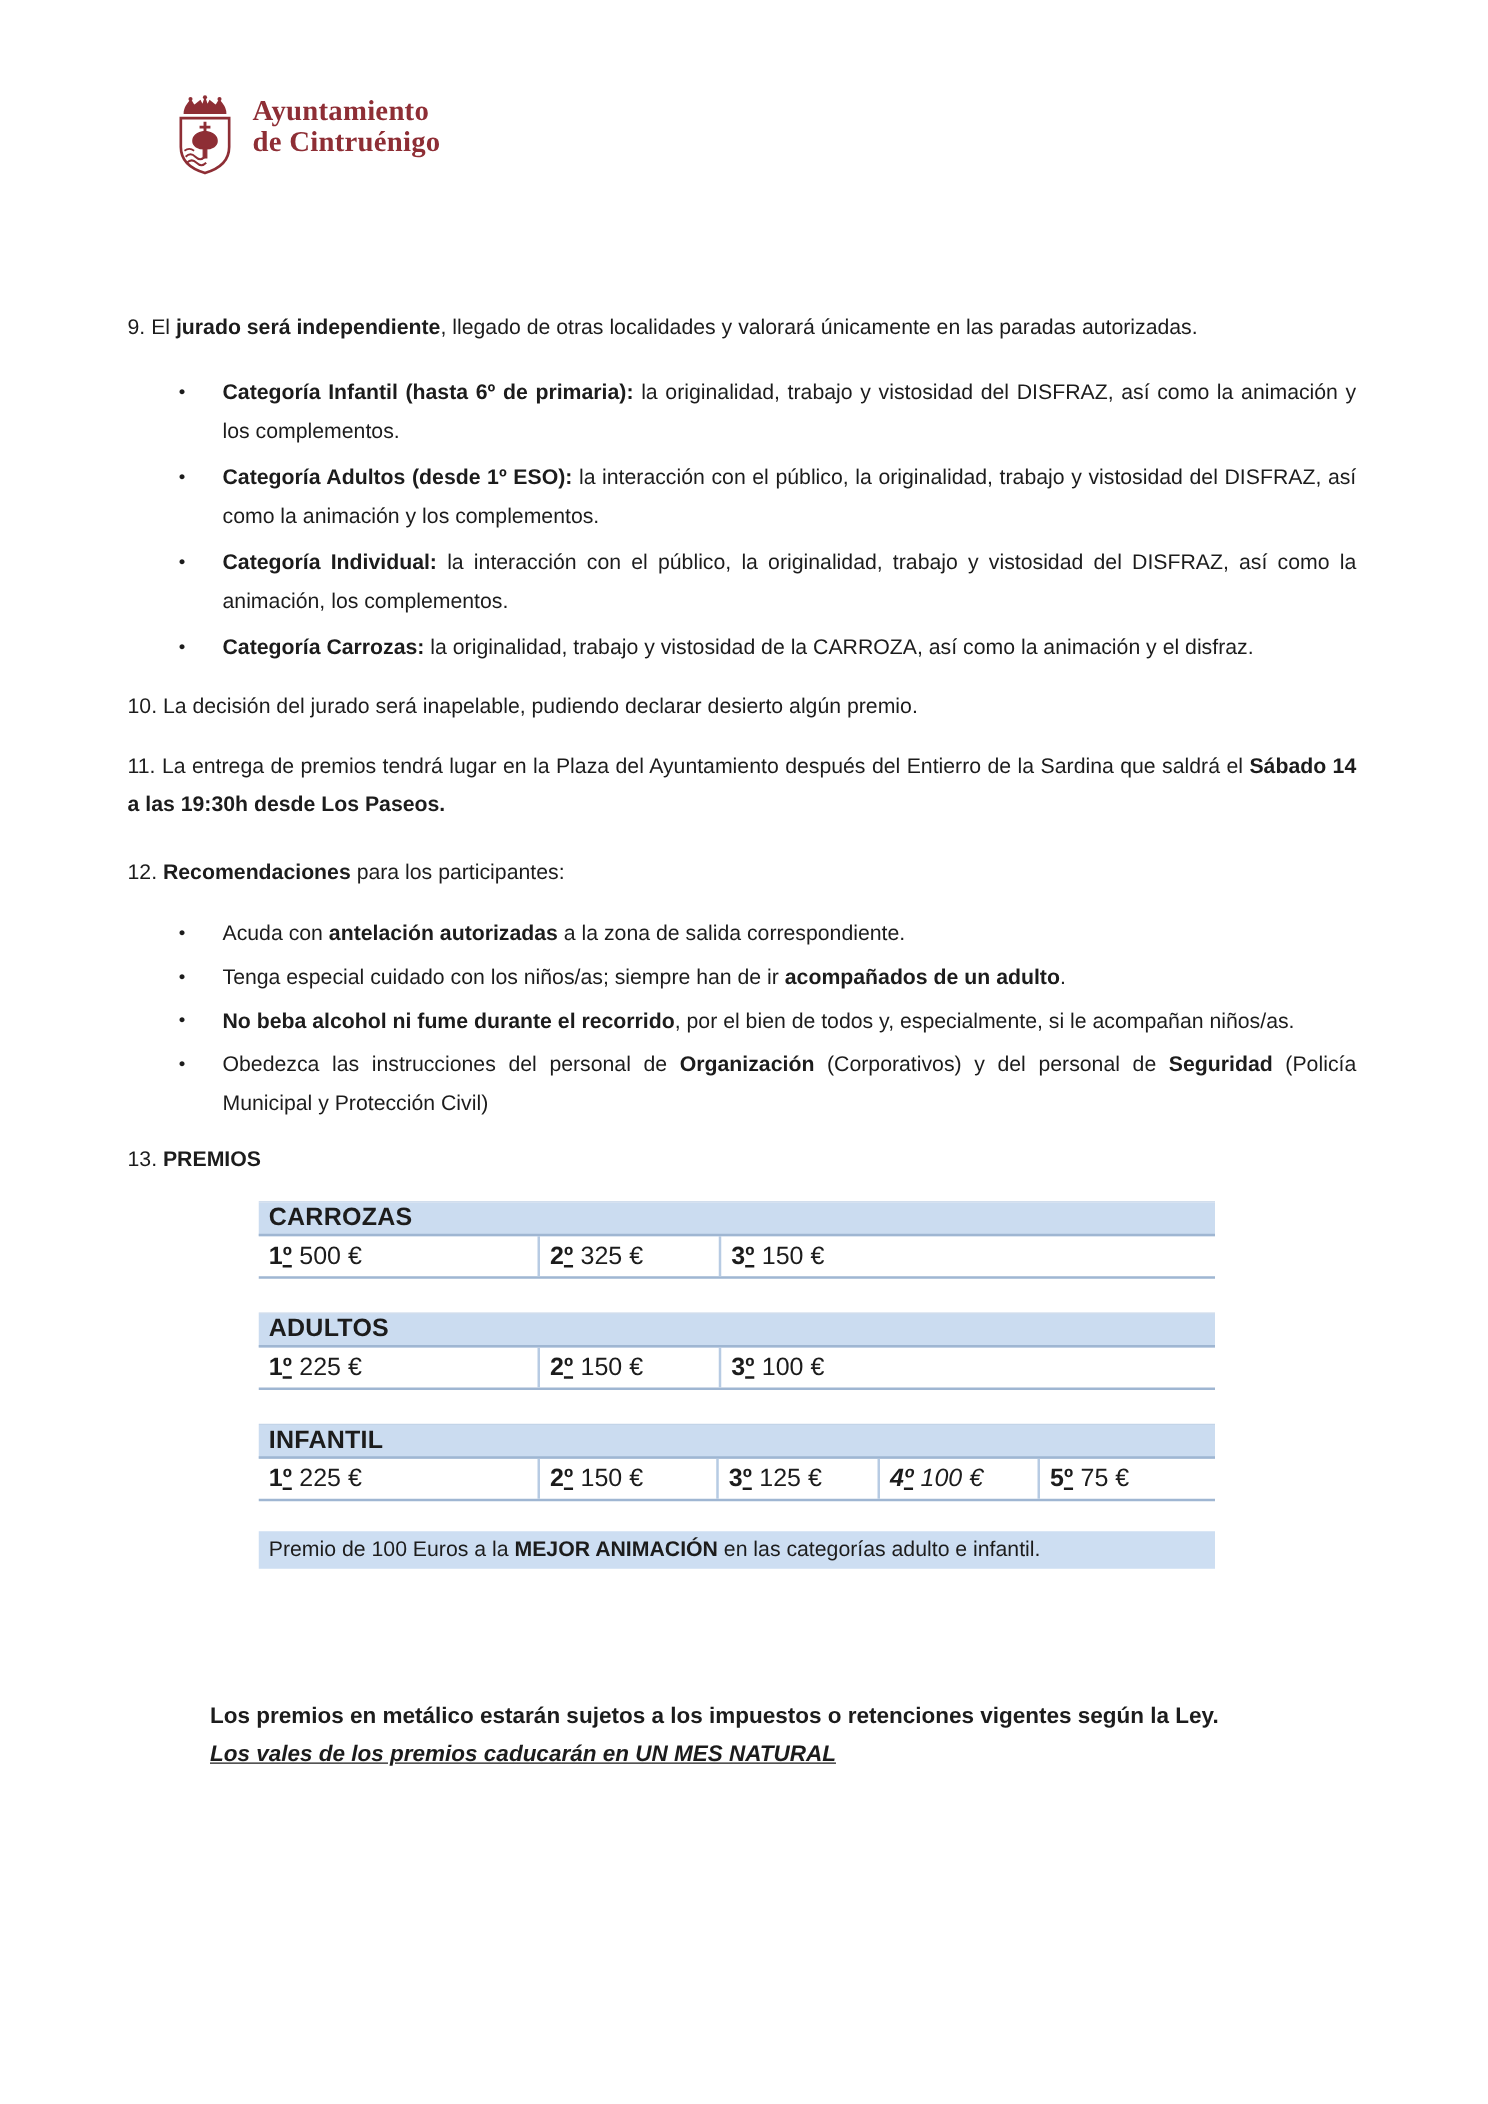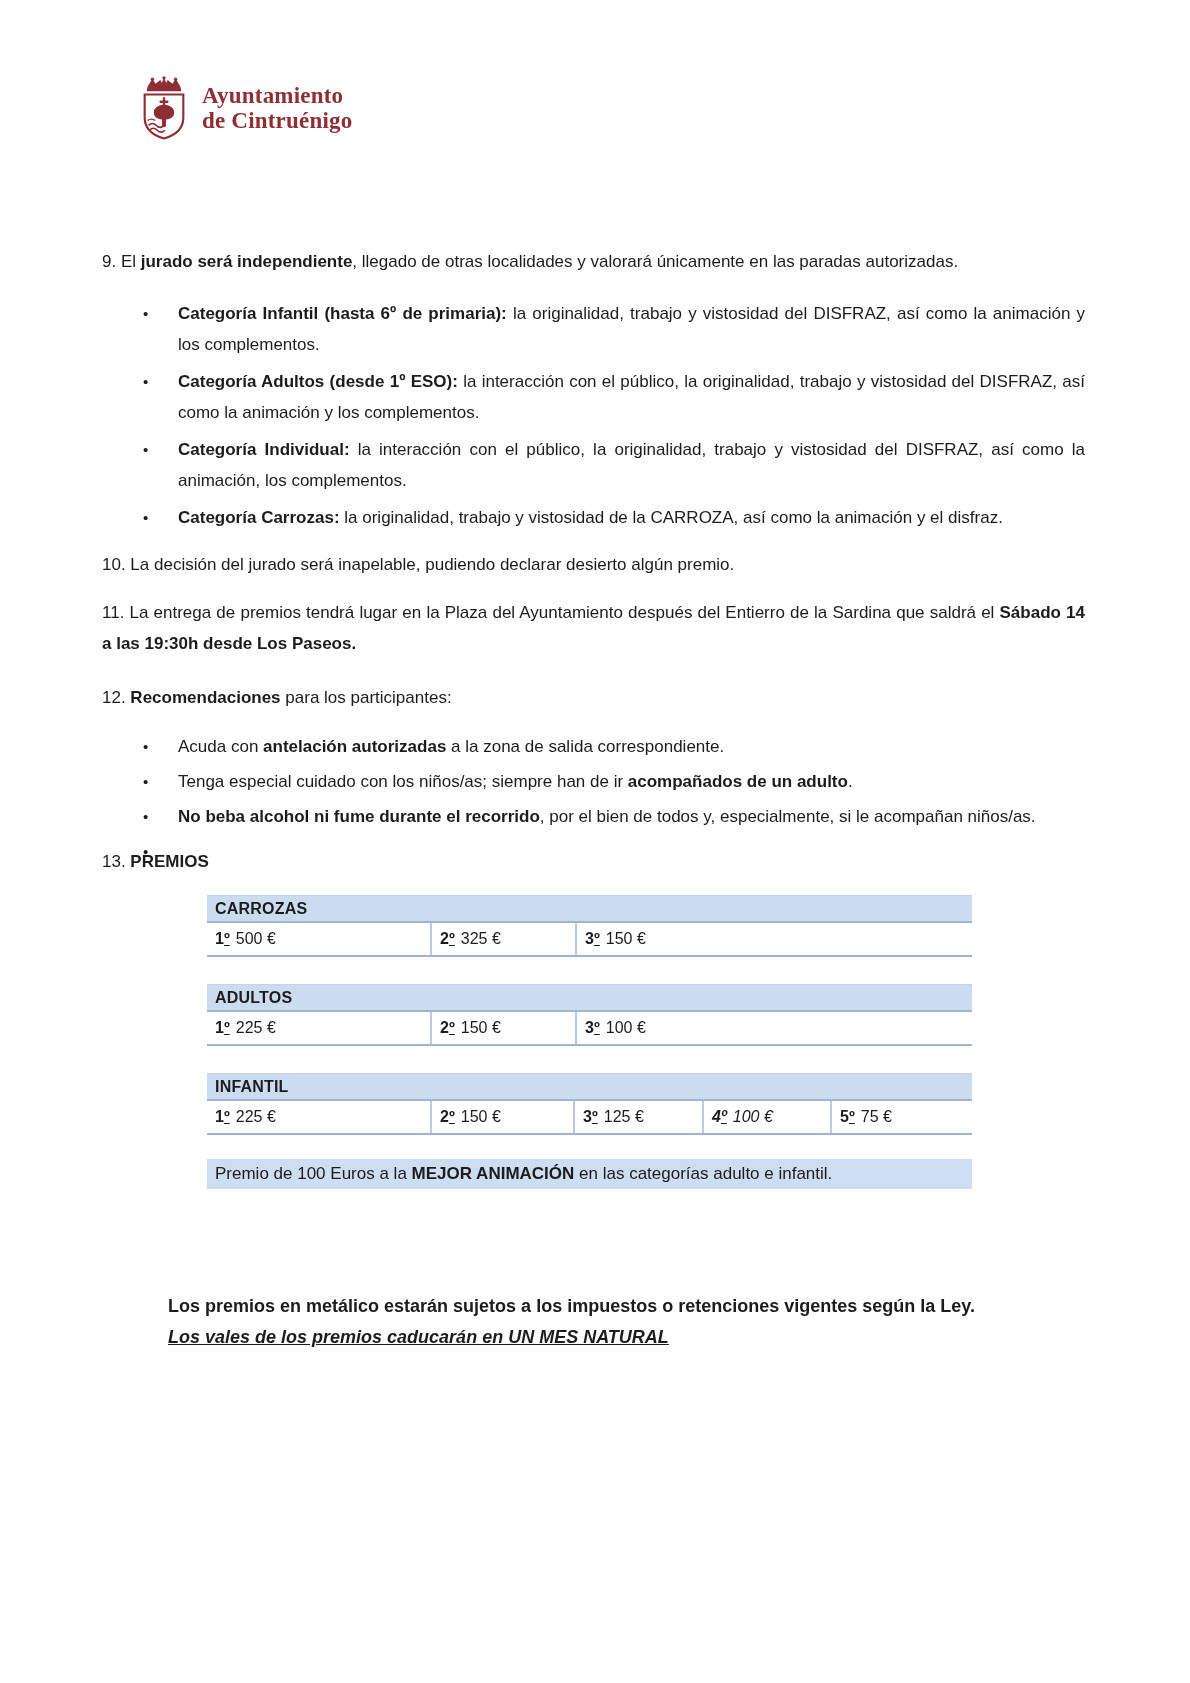--- a/index.html
+++ b/index.html
@@ -4,21 +4,21 @@
 <style>
   html,body{margin:0;padding:0;background:#ffffff;}
   body{
     width:1190px;height:1683px;overflow:hidden;position:relative;
     font-family:"Liberation Sans",sans-serif;
     color:var(--text,#1c1c1c);
   }
   .page{position:relative;width:1190px;height:1683px;}
 
   
-  .logo{position:absolute;left:135px;top:76px;display:flex;align-items:center;gap:9px;color:var(--brand,#8e2e35);}
+  .logo{position:absolute;left:135px;top:76px;display:flex;align-items:flex-start;gap:9px;color:var(--brand,#8e2e35);}
   .crest{width:58px;height:64px;flex:0 0 auto;}
   .logo-text{font-family:"Liberation Serif",serif;font-weight:bold;font-size:23px;line-height:25px;letter-spacing:.2px;}
 
   
   .doc{position:absolute;left:0;top:0;width:1190px;padding:246px 105px 0 102px;box-sizing:border-box;}
   .para{font-size:17px;line-height:31px;text-align:justify;margin:0;}
   .p10{margin-top:16px;}
   .p11{margin-top:17px;}
   .p12{margin-top:23px;}
   .p13{margin-top:14px;}
@@ -28,21 +28,21 @@
 
   .list{margin-top:21px;}
   .list2{margin-top:18px;}
   .li{position:relative;padding-left:76px;font-size:17px;line-height:31px;text-align:justify;margin-bottom:6px;}
   .list2 .li{margin-bottom:4px;}
   .li:last-child{margin-bottom:0;}
   .dot{position:absolute;left:41px;top:0;font-size:15px;line-height:31px;}
 
   
   .prizes{margin-top:18px;}
-  .ptable{width:765px;margin-left:105px;margin-bottom:27px;border-top:1px solid #c3d4e8;font-size:16px;}
+  .ptable{width:765px;margin-left:105px;margin-bottom:27px;border-top:1px solid #c3d4e8;font-size:20px;}
   .thead{height:25px;line-height:25px;background:var(--thead,#cbdcf0);border-bottom:2px solid var(--tline,#9fb6d2);
          font-weight:bold;padding-left:8px;letter-spacing:.2px;}
   .trow{display:flex;border-bottom:2px solid var(--tline,#9fb6d2);height:32px;line-height:32px;}
   .cell{padding-left:8px;box-sizing:border-box;white-space:nowrap;}
   .cell + .cell{border-left:2px solid var(--cellb,#b7cbe3);}
   .w1{width:223px;} .w2{width:145px;} .w3{flex:1;}
   .f1{width:223px;} .f2{width:143px;} .f3{width:129px;} .f4{width:128px;font-style:italic;} .f5{flex:1;}
   .rank{font-weight:bold;margin-right:6px;}
   .rank u{text-decoration:underline;text-underline-offset:1px;}
 
@@ -117,20 +117,21 @@
       <div class="li">
         <span class="dot">•</span>
         <span><span>Tenga especial cuidado con los niños/as; siempre han de ir </span><span class="b">acompañados de un adulto</span><span>.</span></span>
       </div>
       <div class="li">
         <span class="dot">•</span>
         <span><span class="b">No beba alcohol ni fume durante el recorrido</span><span>, por el bien de todos y, especialmente, si le acompañan niños/as.</span></span>
       </div>
       <div class="li">
         <span class="dot">•</span>
+        <span><span>Obedezca las instrucciones del personal de </span><span class="b">Organización</span><span> (Corporativos) y del personal de </span><span class="b">Seguridad</span><span> (Policía Municipal y Protección Civil)</span></span>
       </div>
     </div>
 
     <p class="para p13"><span>13. </span><span class="b">PREMIOS</span></p>
 
     <div class="prizes">
 
       <div class="ptable">
         <div class="thead">CARROZAS</div>
         <div class="trow">

